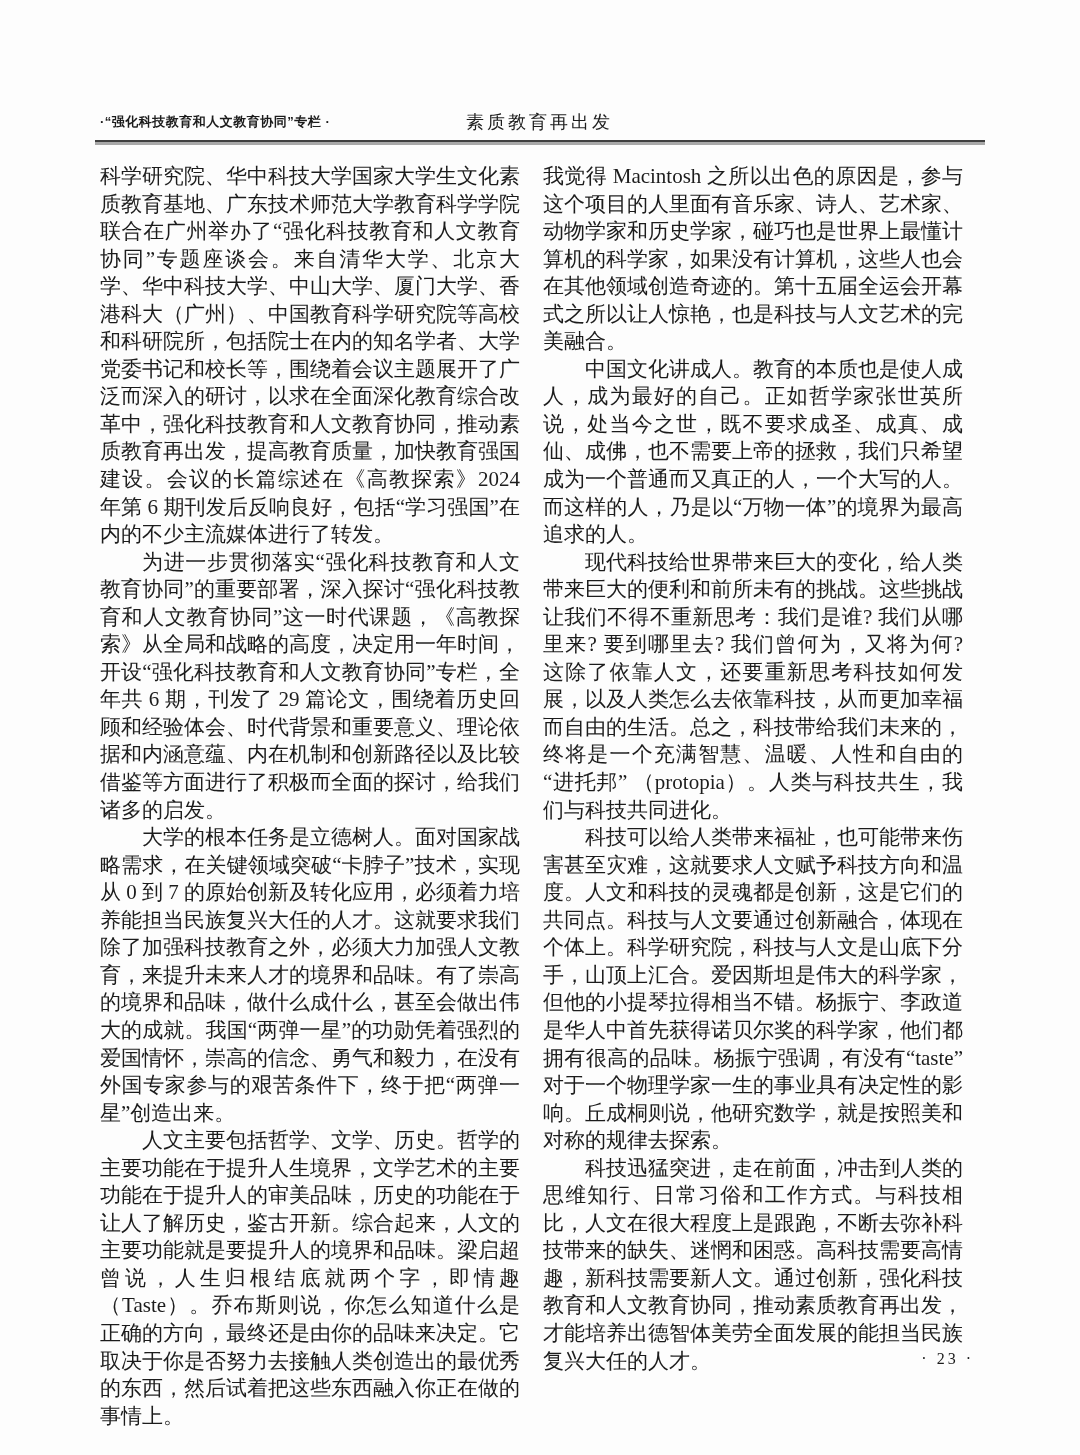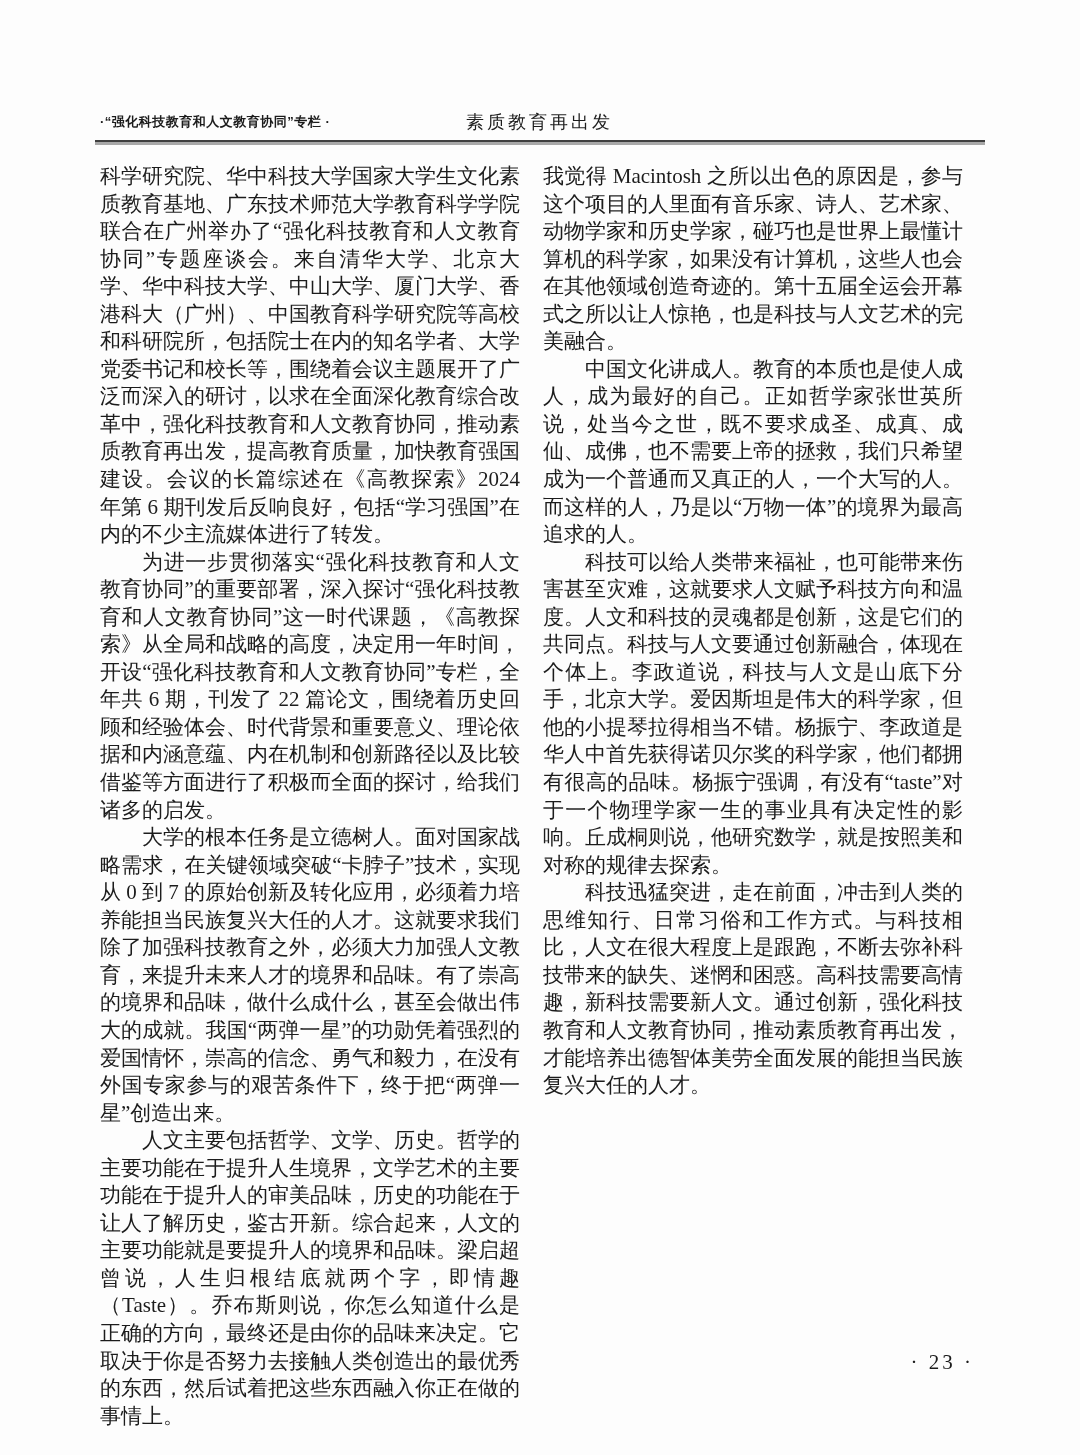--- a/index.html
+++ b/index.html
@@ -63,49 +63,50 @@
     text-align: justify;
     text-align-last: right;
   }
   .bold-sans {
     font-family: "Liberation Sans", "DejaVu Sans", sans-serif;
     font-weight: bold;
   }
   .page-footer {
     position: absolute;
     top: 1350px; right: 106px;
-    font-size: 21px;
+    font-size: 16px;
     letter-spacing: 3px;
   }
 </style>
 </head>
 <body>
 
 <div class="page">
 
   <div class="page-header">
     <div class="head-left">·“强化科技教育和人文教育协同”专栏 ·</div>
     <div class="head-center">素质教育再出发</div>
   </div>
 
   <div class="header-rule"></div>
 
   <div class="columns">
 
     <div class="col">
       <p>科学研究院、华中科技大学国家大学生文化素质教育基地、广东技术师范大学教育科学学院联合在广州举办了“强化科技教育和人文教育协同”专题座谈会。来自清华大学、北京大学、华中科技大学、中山大学、厦门大学、香港科大（广州）、中国教育科学研究院等高校和科研院所，包括院士在内的知名学者、大学党委书记和校长等，围绕着会议主题展开了广泛而深入的研讨，以求在全面深化教育综合改革中，强化科技教育和人文教育协同，推动素质教育再出发，提高教育质量，加快教育强国建设。会议的长篇综述在《高教探索》2024 年第 6 期刊发后反响良好，包括“学习强国”在内的不少主流媒体进行了转发。</p>
-      <p class="indent">为进一步贯彻落实“强化科技教育和人文教育协同”的重要部署，深入探讨“强化科技教育和人文教育协同”这一时代课题，《高教探索》从全局和战略的高度，决定用一年时间，开设“强化科技教育和人文教育协同”专栏，全年共 6 期，刊发了 22 篇论文，围绕着历史回顾和经验体会、时代背景和重要意义、理论依据和内涵意蕴、内在机制和创新路径以及比较借鉴等方面进行了积极而全面的探讨，给我们诸多的启发。</p>
+      <p class="indent">为进一步贯彻落实“强化科技教育和人文教育协同”的重要部署，深入探讨“强化科技教育和人文教育协同”这一时代课题，《高教探索》从全局和战略的高度，决定用一年时间，开设“强化科技教育和人文教育协同”专栏，全年共 6 期，刊发了 29 篇论文，围绕着历史回顾和经验体会、时代背景和重要意义、理论依据和内涵意蕴、内在机制和创新路径以及比较借鉴等方面进行了积极而全面的探讨，给我们诸多的启发。</p>
       <p class="indent">大学的根本任务是立德树人。面对国家战略需求，在关键领域突破“卡脖子”技术，实现从 0 到 7 的原始创新及转化应用，必须着力培养能担当民族复兴大任的人才。这就要求我们除了加强科技教育之外，必须大力加强人文教育，来提升未来人才的境界和品味。有了崇高的境界和品味，做什么成什么，甚至会做出伟大的成就。我国“两弹一星”的功勋凭着强烈的爱国情怀，崇高的信念、勇气和毅力，在没有外国专家参与的艰苦条件下，终于把“两弹一星”创造出来。</p>
       <p class="indent">人文主要包括哲学、文学、历史。哲学的主要功能在于提升人生境界，文学艺术的主要功能在于提升人的审美品味，历史的功能在于让人了解历史，鉴古开新。综合起来，人文的主要功能就是要提升人的境界和品味。梁启超曾说，人生归根结底就两个字，即情趣（Taste）。乔布斯则说，你怎么知道什么是正确的方向，最终还是由你的品味来决定。它取决于你是否努力去接触人类创造出的最优秀的东西，然后试着把这些东西融入你正在做的事情上。</p>
     </div>
 
     <div class="col">
       <p>我觉得 Macintosh 之所以出色的原因是，参与这个项目的人里面有音乐家、诗人、艺术家、动物学家和历史学家，碰巧也是世界上最懂计算机的科学家，如果没有计算机，这些人也会在其他领域创造奇迹的。第十五届全运会开幕式之所以让人惊艳，也是科技与人文艺术的完美融合。</p>
       <p class="indent">中国文化讲成人。教育的本质也是使人成人，成为最好的自己。正如哲学家张世英所说，处当今之世，既不要求成圣、成真、成仙、成佛，也不需要上帝的拯救，我们只希望成为一个普通而又真正的人，一个大写的人。而这样的人，乃是以“万物一体”的境界为最高追求的人。</p>
-      <p class="indent">科技可以给人类带来福祉，也可能带来伤害甚至灾难，这就要求人文赋予科技方向和温度。人文和科技的灵魂都是创新，这是它们的共同点。科技与人文要通过创新融合，体现在个体上。李政道说，科技与人文是山底下分手，北京大学。爱因斯坦是伟大的科学家，但他的小提琴拉得相当不错。杨振宁、李政道是华人中首先获得诺贝尔奖的科学家，他们都拥有很高的品味。杨振宁强调，有没有“taste”对于一个物理学家一生的事业具有决定性的影响。丘成桐则说，他研究数学，就是按照美和对称的规律去探索。</p>
+      <p class="indent">现代科技给世界带来巨大的变化，给人类带来巨大的便利和前所未有的挑战。这些挑战让我们不得不重新思考：我们是谁? 我们从哪里来? 要到哪里去? 我们曾何为，又将为何? 这除了依靠人文，还要重新思考科技如何发展，以及人类怎么去依靠科技，从而更加幸福而自由的生活。总之，科技带给我们未来的，终将是一个充满智慧、温暖、人性和自由的“进托邦” （protopia）。人类与科技共生，我们与科技共同进化。</p>
+      <p class="indent">科技可以给人类带来福祉，也可能带来伤害甚至灾难，这就要求人文赋予科技方向和温度。人文和科技的灵魂都是创新，这是它们的共同点。科技与人文要通过创新融合，体现在个体上。科学研究院，科技与人文是山底下分手，山顶上汇合。爱因斯坦是伟大的科学家，但他的小提琴拉得相当不错。杨振宁、李政道是华人中首先获得诺贝尔奖的科学家，他们都拥有很高的品味。杨振宁强调，有没有“taste”对于一个物理学家一生的事业具有决定性的影响。丘成桐则说，他研究数学，就是按照美和对称的规律去探索。</p>
       <p class="indent">科技迅猛突进，走在前面，冲击到人类的思维知行、日常习俗和工作方式。与科技相比，人文在很大程度上是跟跑，不断去弥补科技带来的缺失、迷惘和困惑。高科技需要高情趣，新科技需要新人文。通过创新，强化科技教育和人文教育协同，推动素质教育再出发，才能培养出德智体美劳全面发展的能担当民族复兴大任的人才。</p>
     </div>
 
   </div>
 
   <div class="page-footer">
     <span>· 23 ·</span>
   </div>
 
 </div>

